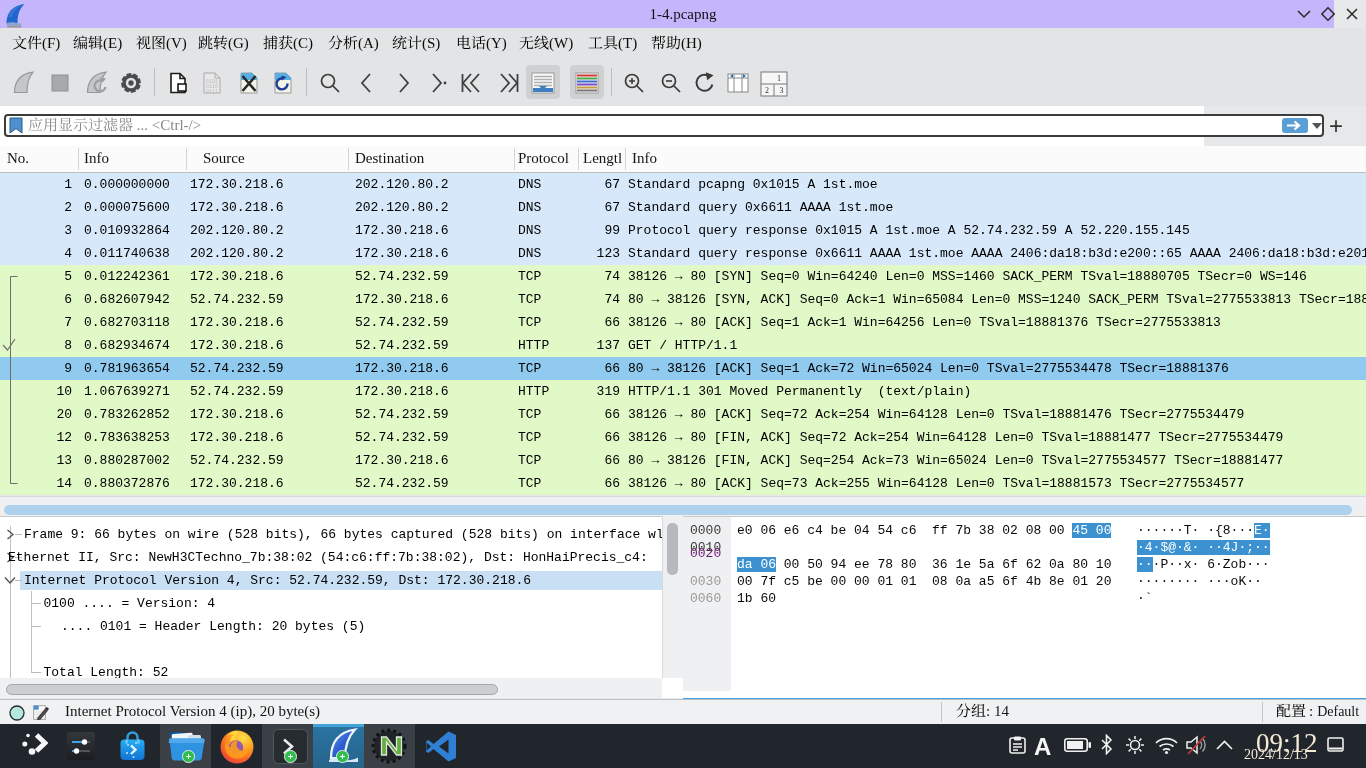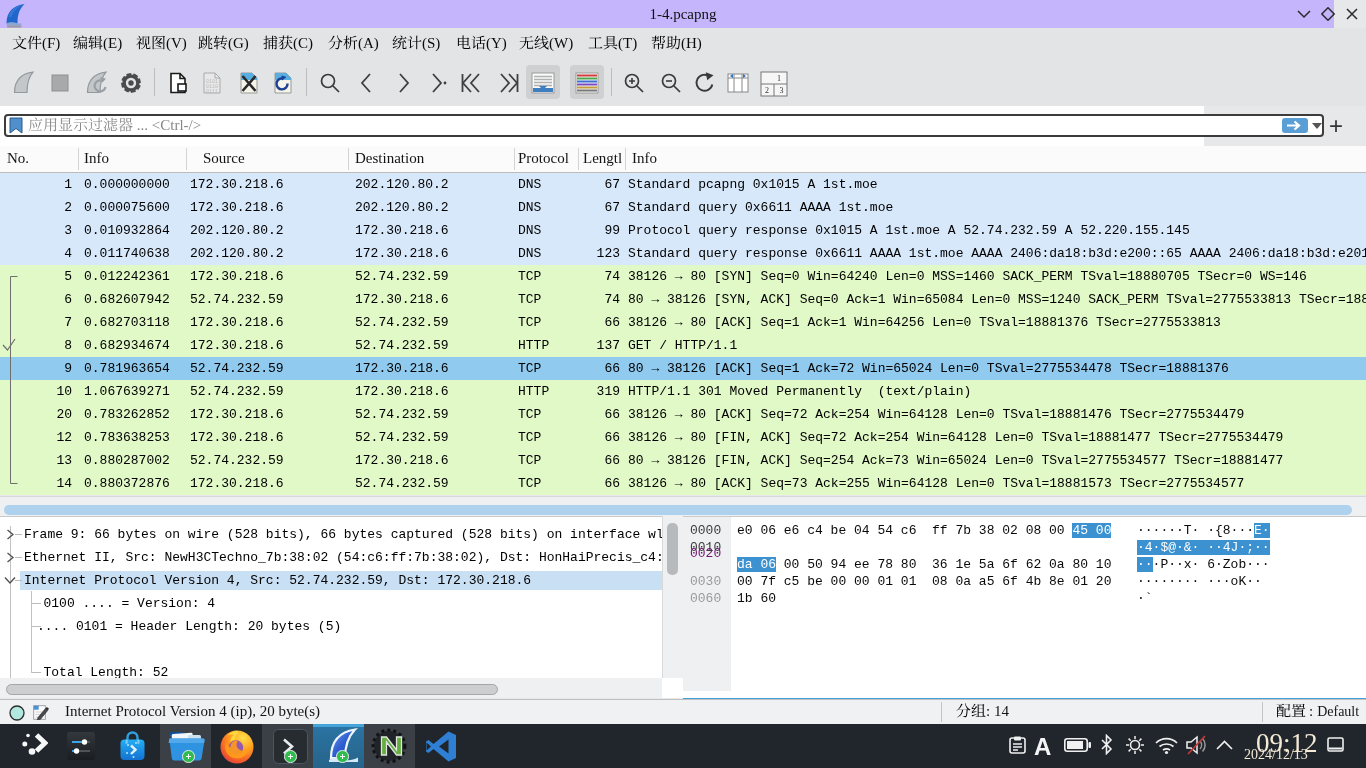--- a/index.html
+++ b/index.html
@@ -380,27 +380,27 @@
     <div class="thumb"></div>
   </div>
 <div id="detail" class="abs">
     <span class="abs" style="left:9.5px;top:9px;width:1px;height:153px;background:#c2c2c2"></span>
     <span class="abs" style="left:31px;top:74px;width:1px;height:82px;background:#c2c2c2"></span>
     <div class="dline mono" style="top:6px"><svg class="abs" style="left:6px;top:6px" width="9" height="11">
         <path d="M1.5 1 L7 5.5 L1.5 10" fill="none" stroke="#4f4f4f" stroke-width="1.3"></path>
       </svg><span class="abs" style="left:15px;top:11px;width:7px;height:1px;background:#bcbcbc"></span><span class="tx" style="left:24px">Frame 9: 66 bytes on wire (528 bits), 66 bytes captured (528 bits) on interface wl</span></div>
     <div class="dline mono" style="top:29px"><svg class="abs" style="left:6px;top:6px" width="9" height="11">
         <path d="M1.5 1 L7 5.5 L1.5 10" fill="none" stroke="#4f4f4f" stroke-width="1.3"></path>
-      </svg><span class="abs" style="left:15px;top:11px;width:7px;height:1px;background:#bcbcbc"></span><span class="tx" style="left:24px">Ethernet II, Src: NewH3CTechno_7b:38:02 (54:c6:ff:7b:38:02), Dst: HonHaiPrecis_c4:</span></div>
+      </svg><span class="abs" style="left:15px;top:11px;width:7px;height:1px;background:#bcbcbc"></span><span class="tx" style="left:8px">Ethernet II, Src: NewH3CTechno_7b:38:02 (54:c6:ff:7b:38:02), Dst: HonHaiPrecis_c4:</span></div>
     <div class="abs" style="left:20px;top:54px;width:642px;height:19px;background:#c9dff4"></div>
     <div class="dline mono" style="top:52px"><svg class="abs" style="left:4px;top:7px" width="12" height="9">
         <path d="M1 1.5 L6 7 L11 1.5" fill="none" stroke="#4f4f4f" stroke-width="1.3"></path>
       </svg><span class="abs" style="left:15px;top:11px;width:7px;height:1px;background:#bcbcbc"></span><span class="tx" style="left:24px">Internet Protocol Version 4, Src: 52.74.232.59, Dst: 172.30.218.6</span></div>
     <div class="dline mono" style="top:75px"><span class="abs" style="left:32px;top:11px;width:9px;height:1px;background:#bcbcbc"></span><span class="tx" style="left:43.5px">0100 .... = Version: 4</span></div>
-    <div class="dline mono" style="top:98px"><span class="abs" style="left:32px;top:11px;width:9px;height:1px;background:#bcbcbc"></span><span class="tx" style="left:37px">.... 0101 = Header Length: 20 bytes (5)</span></div>
+    <div class="dline mono" style="top:98px"><span class="abs" style="left:32px;top:11px;width:9px;height:1px;background:#bcbcbc"></span><span class="tx" style="left:61px">.... 0101 = Header Length: 20 bytes (5)</span></div>
     <div class="dline mono" style="top:144px"><span class="abs" style="left:32px;top:11px;width:9px;height:1px;background:#bcbcbc"></span><span class="tx" style="left:43.5px">Total Length: 52</span></div>
   </div>
 <div id="dvs" class="abs">
     <div class="thumb"></div>
   </div>
 <div id="dhs" class="abs">
     <div class="thumb"></div>
   </div>
 <div id="hex" class="abs">
     <div id="hexoff"></div>

